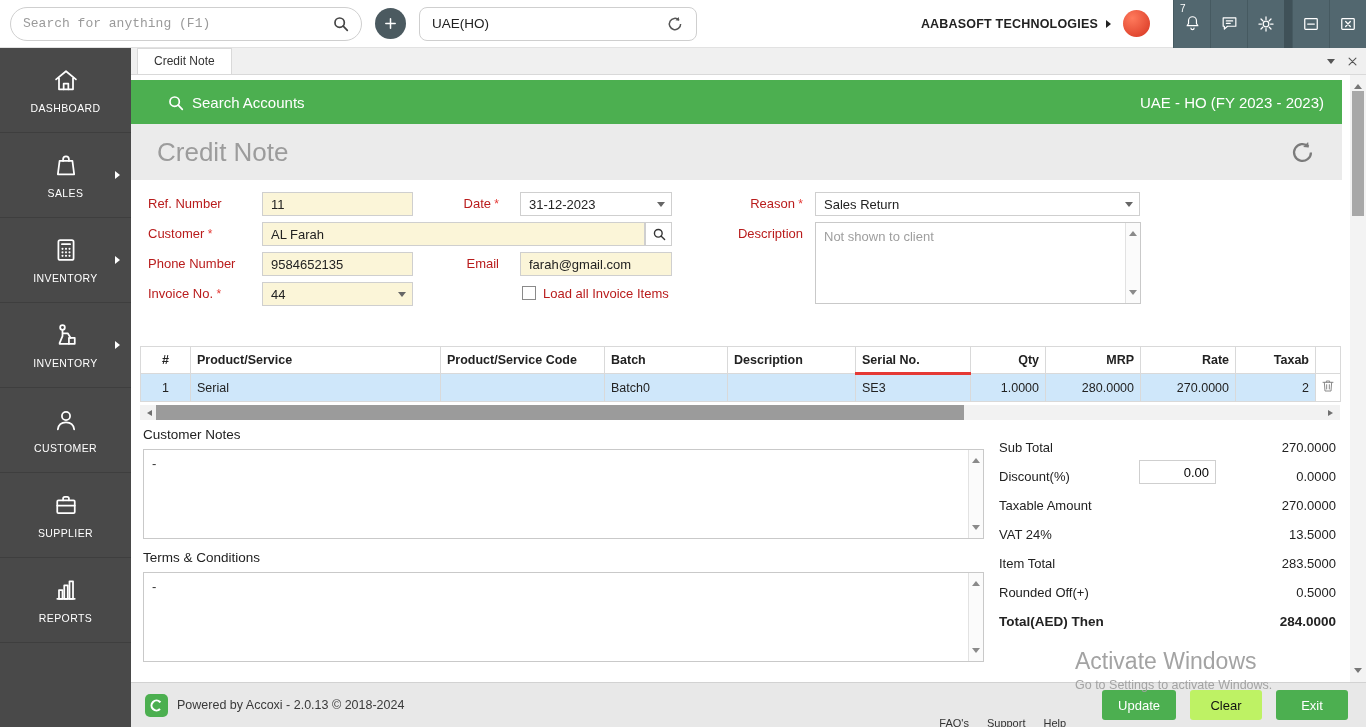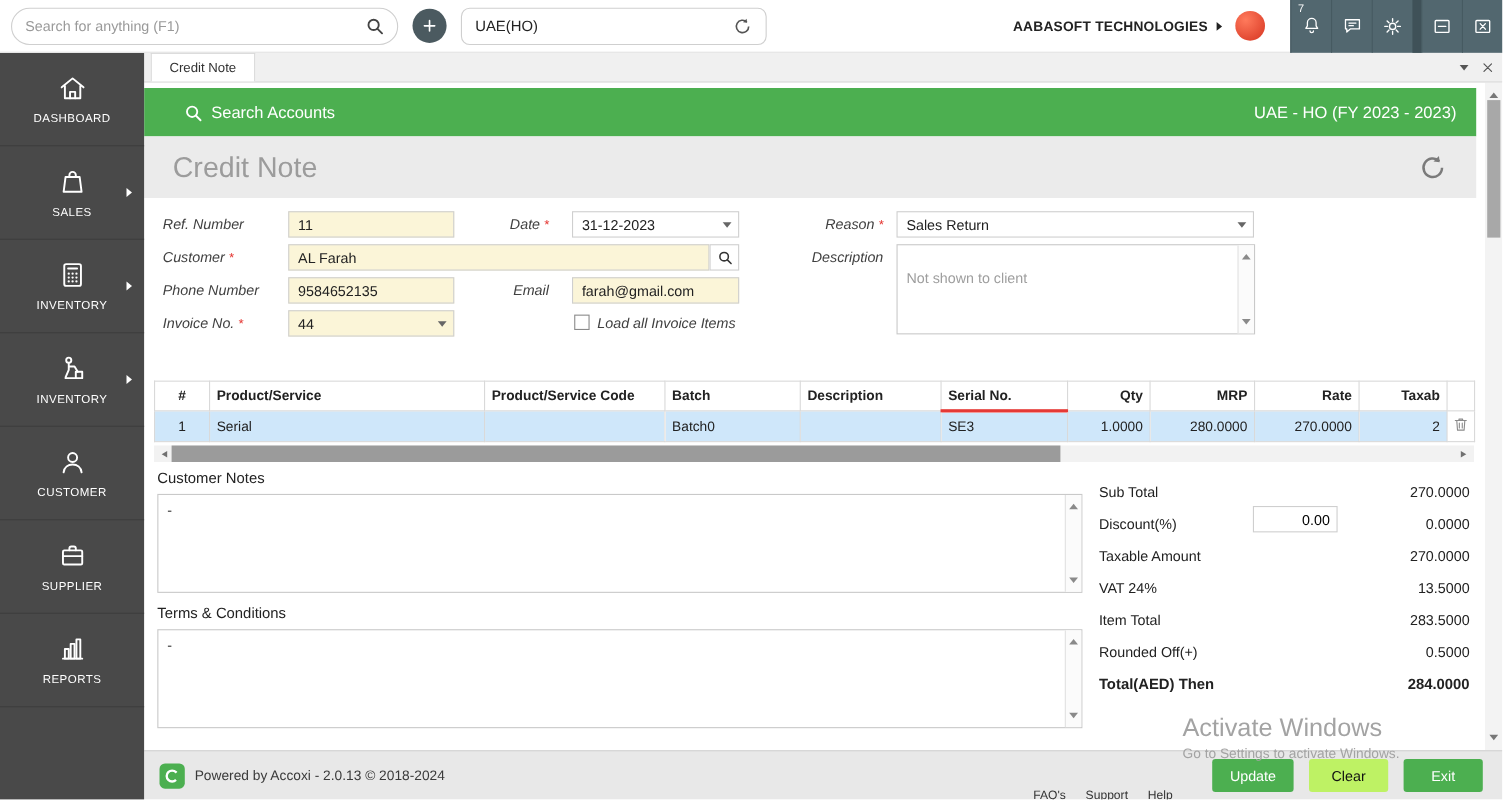--- a/index.html
+++ b/index.html
@@ -6,21 +6,21 @@
   html,body { width:1366px; height:727px; }
   body { font-family: "Liberation Sans", sans-serif; background:#fff; overflow:hidden; }
   .app { position:relative; width:1366px; height:727px; background:#fff; overflow:hidden; }
 
   
   .topbar { position:absolute; top:0; left:0; right:0; height:48px; background:#fff;
     border-bottom:1px solid #e2e2e2; display:flex; align-items:center; padding-left:10px; gap:13px; z-index:40; }
   .logo { font-size:30px; font-weight:800; color:#141414; letter-spacing:.5px; position:relative; padding-right:4px; line-height:48px; }
   .logo::after { content:""; position:absolute; right:2px; top:8px; width:7px; height:7px; border-radius:50%; background:#e8432d; }
   .search-pill { width:352px; height:34px; border:1px solid #cfcfcf; border-radius:17px; display:flex; align-items:center; padding:0 12px; background:#fff; }
-  .search-pill input { flex:1; border:none; outline:none; font-size:13px; color:#333; font-family:Liberation Sans, sans-serif; }
+  .search-pill input { flex:1; border:none; outline:none; font-size:13px; color:#333; font-family:Liberation Mono, monospace; }
   .search-pill input::placeholder { color:#9a9a9a; }
   .plus-btn { width:31px; height:31px; border-radius:50%; background:#4b5a60; border:none; display:grid; place-items:center; cursor:pointer; flex:none; }
   .branch-box { width:278px; height:34px; border:1px solid #cfcfcf; border-radius:8px; display:flex; align-items:center; padding:0 12px; font-size:13.5px; color:#222; }
   .branch-box .sync-sm { margin-left:auto; color:#555; }
   .company { margin-left:auto; display:flex; align-items:center; gap:8px; font-size:12.5px; font-weight:700; color:#222; letter-spacing:.2px; cursor:pointer; }
   .tri { width:0; height:0; display:inline-block; }
   .tri.right-dark { border:4px solid transparent; border-left:5px solid #222; }
   .avatar { width:27px; height:27px; border-radius:50%; background:radial-gradient(circle at 35% 30%, #ff7a5c, #d63420); flex:none; }
   .top-icons { height:48px; display:flex; align-items:stretch; background:#52676f; margin-left:10px; }
   .tile { width:37px; display:grid; place-items:center; border-left:1px solid #465a61; position:relative; cursor:pointer; color:#fff; }
@@ -45,29 +45,29 @@
   .banner { position:absolute; top:32px; left:0; right:24px; height:44px; background:#4caf50; color:#fff; display:flex; align-items:center; padding:0 18px 0 36px; }
   .banner-title { font-size:15px; margin-left:8px; cursor:pointer; }
   .banner-right { margin-left:auto; font-size:15px; }
 
   .titlebar { position:absolute; top:76px; left:0; right:24px; height:56px; background:#ebebeb; display:flex; align-items:center; padding:0 26px; }
   .page-title { font-size:26px; font-weight:400; color:#9c9c9c; }
   .refresh-btn { margin-left:auto; color:#7b7b7b; cursor:pointer; display:grid; place-items:center; }
 
   
   .form-area { position:absolute; top:132px; left:0; right:24px; height:166px; }
-  .f-label { position:absolute; font-size:13px; color:#404040; line-height:24px; white-space:nowrap;font-style:italic; }
+  .f-label { position:absolute; font-size:13px; color:#b91c1c; line-height:24px; white-space:nowrap; }
   .f-label.req::after { content:" *"; color:#e53935; font-size:12px; }
   .f-label.ra { text-align:right; }
   .f-input { position:absolute; height:24px; border:1px solid #cfcfcf; background:#fbf5d8; font-size:13px; color:#222; padding:0 8px; font-family:inherit; outline:none; }
   .f-select { position:absolute; height:24px; border:1px solid #cfcfcf; background:#fbf5d8; font-size:13px; color:#222; padding:0 6px 0 8px; display:flex; align-items:center; justify-content:space-between; cursor:pointer; }
   .f-select.white { background:#fff; }
   .tri.dd { border:4px solid transparent; border-top:5px solid #666; margin-top:4px; }
   .search-btn { position:absolute; width:27px; height:24px; border:1px solid #cfcfcf; background:#fff; display:grid; place-items:center; color:#333; cursor:pointer; }
-  .desc-box { position:absolute; left:684px; top:42px; width:326px; height:82px; border:1px solid #c9c9c9; background:#fff; font-size:13px; color:#9e9e9e; padding:22px 20px 6px 8px; }
+  .desc-box { position:absolute; left:684px; top:42px; width:326px; height:82px; border:1px solid #c9c9c9; background:#fff; font-size:13px; color:#9e9e9e; padding:6px 20px 6px 8px; }
   .checkbox { position:absolute; left:391px; top:106px; width:14px; height:14px; border:1px solid #8a8a8a; background:#fff; cursor:pointer; }
 
   
   .table-wrap { position:absolute; top:298px; left:9px; width:1200px; }
   table { border-collapse:collapse; table-layout:fixed; width:1200px; }
   th, td { border:1px solid #d9d9d9; padding:0 6px; font-size:12.5px; color:#222; overflow:hidden; white-space:nowrap; }
   th { height:27px; background:#fff; font-weight:700; text-align:left; }
   td { height:28px; background:#cfe7fa; }
   th.ac, td.ac { text-align:center; }
   th.ar, td.ar { text-align:right; }

